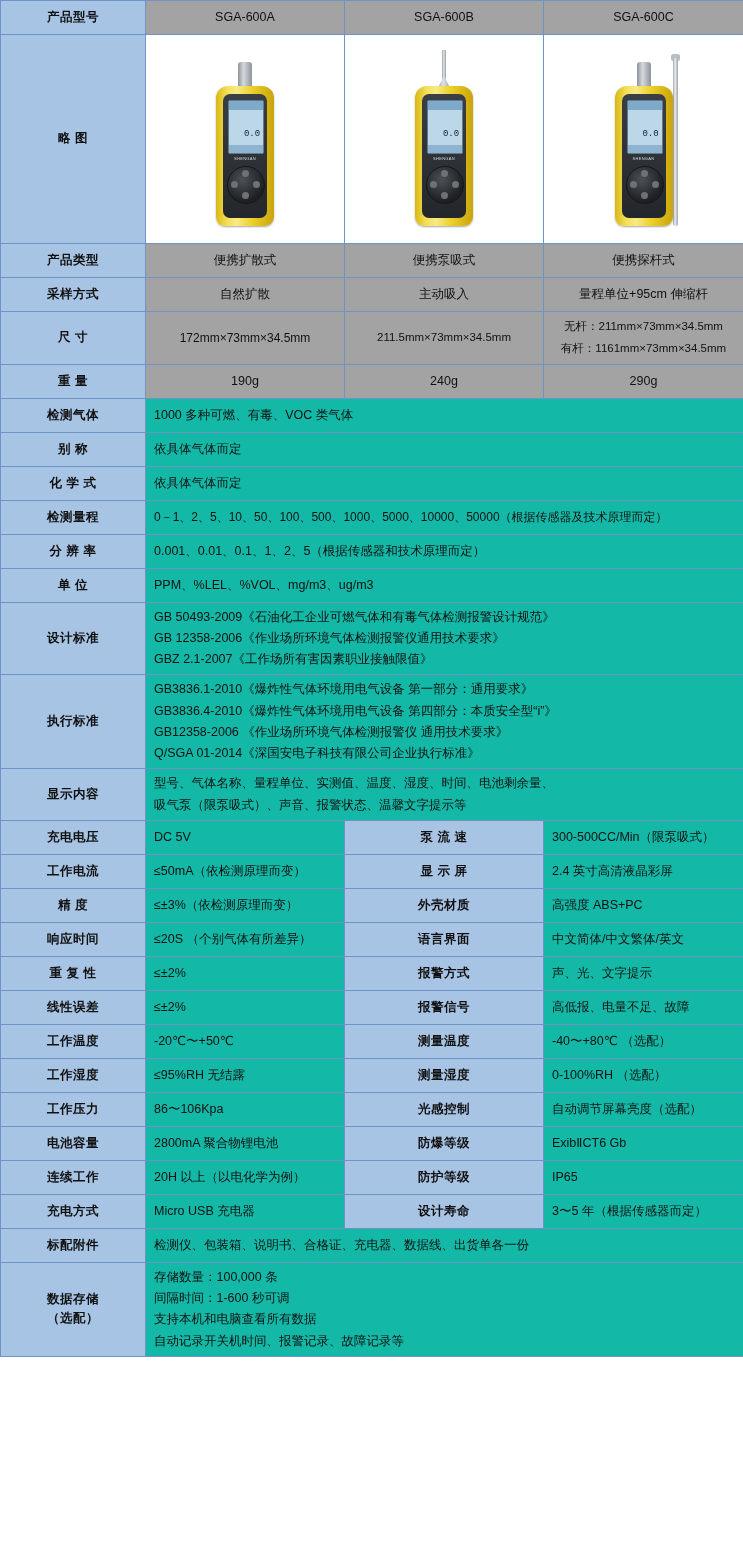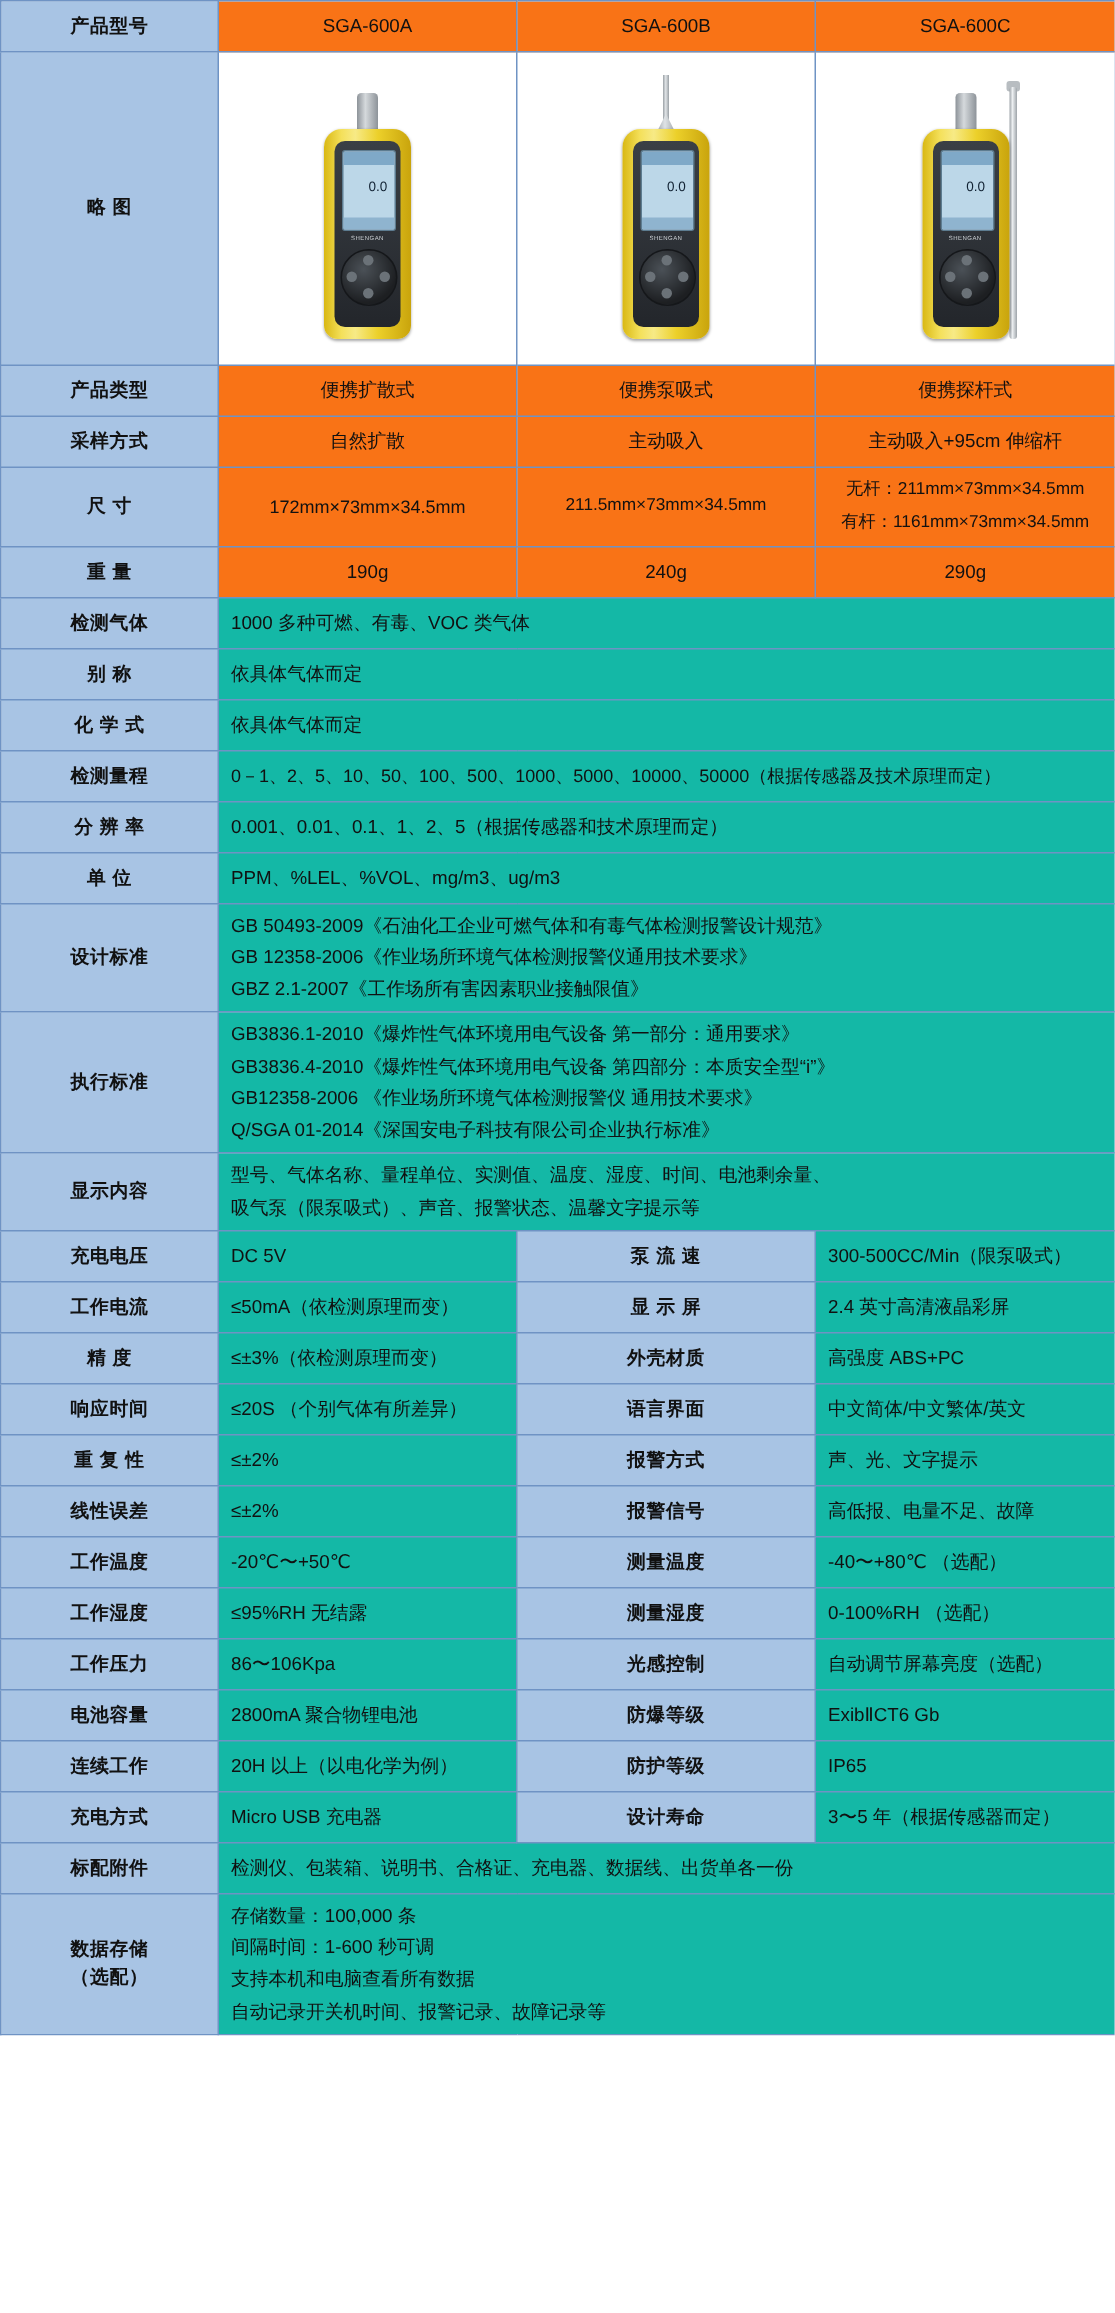--- a/index.html
+++ b/index.html
@@ -24,21 +24,21 @@
   .lbl{
     background:#a8c4e4;
     font-weight:bold;
     text-align:center;
     color:#16253a;
     font-size:13px;
     letter-spacing:0.5px;
     margin-left:40px;
   }
   .val{
-    background:#f97316;
+    background:#a3a3a3;
     text-align:center;
   }
   .val-left{
     background:#14b8a6;
     text-align:left;
     padding-left:10px;
   }
   .val-left div{white-space:nowrap;}
   .row-h{height:34px;}
   .img-cell{
@@ -87,22 +87,22 @@
     overflow:hidden;
   }
   .dev-screen .s-top{
     height:9px;
     background:#7fa9c8;
   }
   .dev-screen .s-num{
     text-align:center;
     font-size:9px;
     color:#123;
-    margin-top:8px;
-    font-family:Liberation Sans, sans-serif;
+    margin-top:18px;
+    font-family:Liberation Mono, monospace;
     padding-left:12px;
   }
   .dev-screen .s-bot{
     position:absolute;
     bottom:0;left:0;right:0;
     height:8px;
     background:#8fb4cf;
   }
   .dev-brand{
     position:absolute;
@@ -268,21 +268,21 @@
     <td class="lbl">产品类型</td>
     <td class="val">便携扩散式</td>
     <td class="val">便携泵吸式</td>
     <td class="val">便携探杆式</td>
   </tr>
 
   <tr class="row-h">
     <td class="lbl">采样方式</td>
     <td class="val">自然扩散</td>
     <td class="val">主动吸入</td>
-    <td class="val">主动吸入+95cm 伸缩杆</td>
+    <td class="val">量程单位+95cm 伸缩杆</td>
   </tr>
 
   <tr>
     <td class="lbl">尺    寸</td>
     <td class="val" style="font-size:12px">172mm×73mm×34.5mm</td>
     <td class="val" style="font-size:11.5px">211.5mm×73mm×34.5mm</td>
     <td class="val" style="font-size:11.5px;white-space:pre-line;line-height:1.9">无杆：211mm×73mm×34.5mm
 有杆：1161mm×73mm×34.5mm</td>
   </tr>
 

